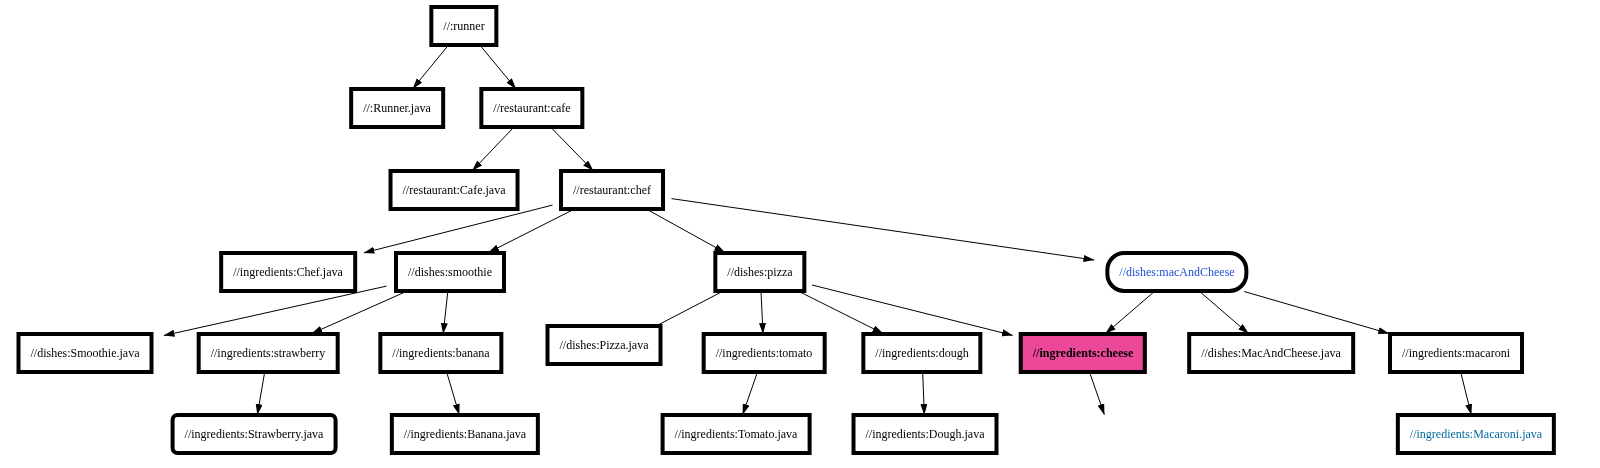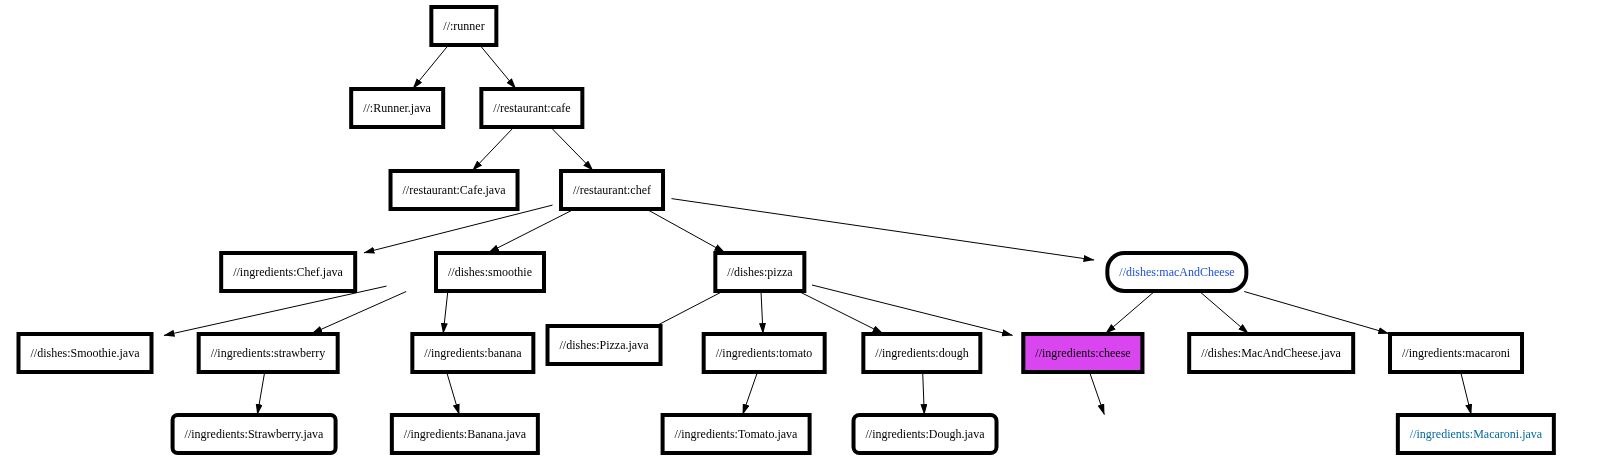--- a/index.html
+++ b/index.html
@@ -68,30 +68,30 @@
         <line x1="1460.8" y1="372.5" x2="1471.2" y2="414.5" stroke="#000000" stroke-width="1" marker-end="url(#arrowhead)"></line>
       </g>
   </svg>
 
 <div class="node" style="left: 464px; top: 26px; background: rgb(255, 255, 255); border-color: rgb(0, 0, 0); color: rgb(0, 0, 0);">//:runner</div>
     <div class="node" style="left: 397px; top: 108px; background: rgb(255, 255, 255); border-color: rgb(0, 0, 0); color: rgb(0, 0, 0);">//:Runner.java</div>
     <div class="node" style="left: 532px; top: 108px; background: rgb(255, 255, 255); border-color: rgb(0, 0, 0); color: rgb(0, 0, 0);">//restaurant:cafe</div>
     <div class="node" style="left: 454px; top: 190px; background: rgb(255, 255, 255); border-color: rgb(0, 0, 0); color: rgb(0, 0, 0);">//restaurant:Cafe.java</div>
     <div class="node" style="left: 612px; top: 190px; background: rgb(255, 255, 255); border-color: rgb(0, 0, 0); color: rgb(0, 0, 0);">//restaurant:chef</div>
     <div class="node" style="left: 288px; top: 272px; background: rgb(255, 255, 255); border-color: rgb(0, 0, 0); color: rgb(0, 0, 0);">//ingredients:Chef.java</div>
-    <div class="node" style="left: 450px; top: 272px; background: rgb(255, 255, 255); border-color: rgb(0, 0, 0); color: rgb(0, 0, 0); margin-left: 40px;">//dishes:smoothie</div>
+    <div class="node" style="left: 450px; top: 272px; background: rgb(255, 255, 255); border-color: rgb(0, 0, 0); color: rgb(0, 0, 0);">//dishes:smoothie</div>
     <div class="node" style="left: 760px; top: 272px; background: rgb(255, 255, 255); border-color: rgb(0, 0, 0); color: rgb(0, 0, 0);">//dishes:pizza</div>
     <div class="node" style="left: 1177px; top: 272px; background: rgb(255, 255, 255); border-color: rgb(0, 0, 0); color: #1d4ed8; border-radius: 19px;">//dishes:macAndCheese</div>
     <div class="node" style="left: 85px; top: 353px; background: rgb(255, 255, 255); border-color: rgb(0, 0, 0); color: rgb(0, 0, 0);">//dishes:Smoothie.java</div>
     <div class="node" style="left: 268px; top: 353px; background: rgb(255, 255, 255); border-color: rgb(0, 0, 0); color: rgb(0, 0, 0);">//ingredients:strawberry</div>
-    <div class="node" style="left: 441px; top: 353px; background: rgb(255, 255, 255); border-color: rgb(0, 0, 0); color: rgb(0, 0, 0); margin-left: 32px;">//ingredients:banana</div>
+    <div class="node" style="left: 441px; top: 353px; background: rgb(255, 255, 255); border-color: rgb(0, 0, 0); color: rgb(0, 0, 0);">//ingredients:banana</div>
     <div class="node" style="left: 604px; top: 345px; background: rgb(255, 255, 255); border-color: rgb(0, 0, 0); color: rgb(0, 0, 0);">//dishes:Pizza.java</div>
     <div class="node" style="left: 764px; top: 353px; background: rgb(255, 255, 255); border-color: rgb(0, 0, 0); color: rgb(0, 0, 0);">//ingredients:tomato</div>
     <div class="node" style="left: 922px; top: 353px; background: rgb(255, 255, 255); border-color: rgb(0, 0, 0); color: rgb(0, 0, 0);">//ingredients:dough</div>
-    <div class="node" style="left: 1083px; top: 353px; background: #d946ef; border-color: rgb(0, 0, 0); color: rgb(0, 0, 0);">//ingredients:cheese</div>
+    <div class="node" style="left: 1083px; top: 353px; background: #ec4899; border-color: rgb(0, 0, 0); color: rgb(0, 0, 0); font-weight: bold;">//ingredients:cheese</div>
     <div class="node" style="left: 1271px; top: 353px; background: rgb(255, 255, 255); border-color: rgb(0, 0, 0); color: rgb(0, 0, 0);">//dishes:MacAndCheese.java</div>
     <div class="node" style="left: 1456px; top: 353px; background: rgb(255, 255, 255); border-color: rgb(0, 0, 0); color: rgb(0, 0, 0);">//ingredients:macaroni</div>
     <div class="node" style="left: 254px; top: 434px; background: rgb(255, 255, 255); border-color: rgb(0, 0, 0); color: rgb(0, 0, 0); border-radius: 7px;">//ingredients:Strawberry.java</div>
     <div class="node" style="left: 465px; top: 434px; background: rgb(255, 255, 255); border-color: rgb(0, 0, 0); color: rgb(0, 0, 0);">//ingredients:Banana.java</div>
     <div class="node" style="left: 736px; top: 434px; background: rgb(255, 255, 255); border-color: rgb(0, 0, 0); color: rgb(0, 0, 0);">//ingredients:Tomato.java</div>
-    <div class="node" style="left: 925px; top: 434px; background: rgb(255, 255, 255); border-color: rgb(0, 0, 0); color: rgb(0, 0, 0); border-radius: 8px;">//ingredients:Dough.java</div>
+    <div class="node" style="left: 925px; top: 434px; background: rgb(255, 255, 255); border-color: rgb(0, 0, 0); color: rgb(0, 0, 0);">//ingredients:Dough.java</div>
     <div class="node" style="left: 1476px; top: 434px; background: rgb(255, 255, 255); border-color: rgb(0, 0, 0); color: #0369a1;">//ingredients:Macaroni.java</div>
   </div>
 
 </body></html>

